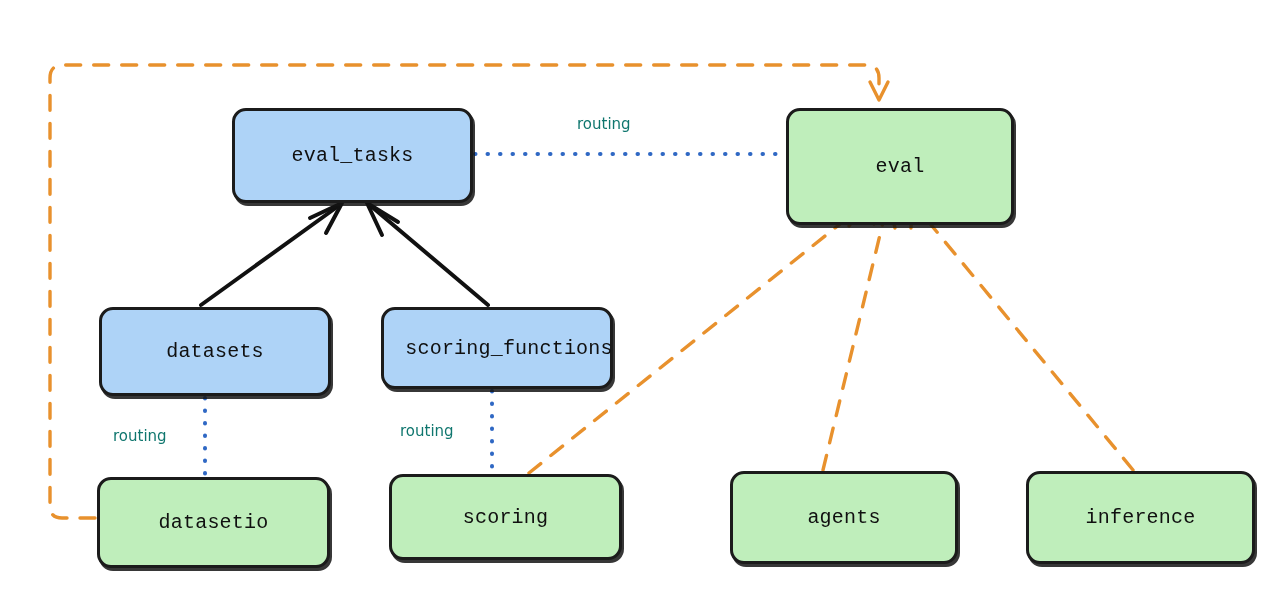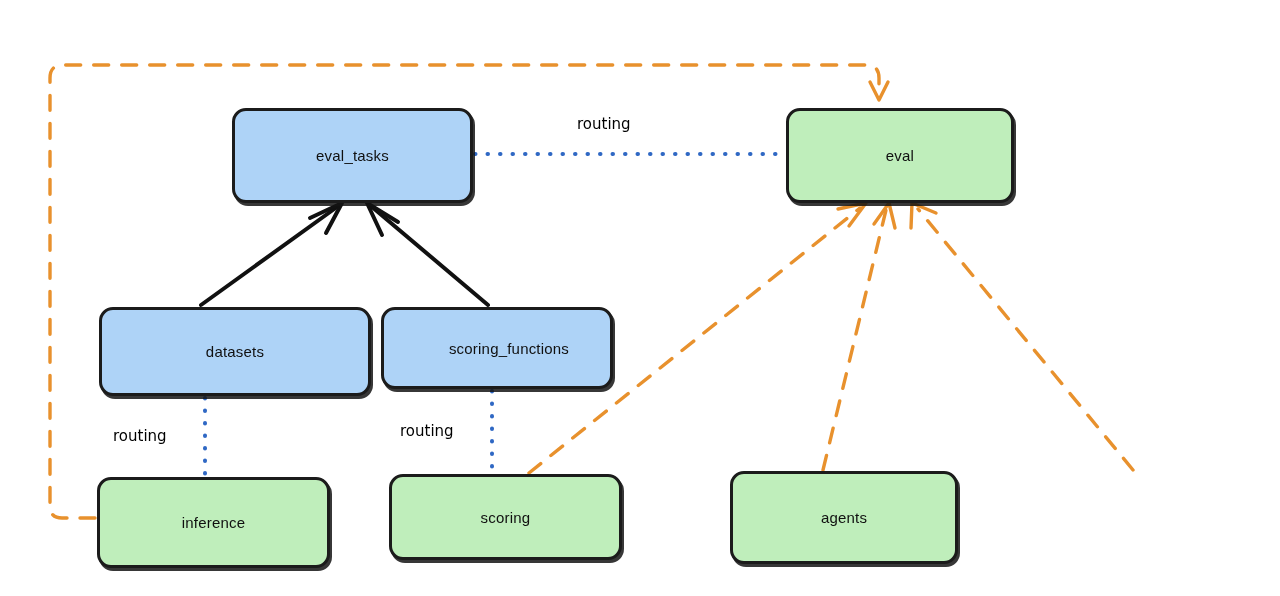--- a/index.html
+++ b/index.html
@@ -26,41 +26,41 @@
     height: 596px;
   }
   .node {
     position: absolute;
     box-sizing: border-box;
     border: 3px solid #1b1b1b;
     border-radius: 14px;
     display: flex;
     align-items: center;
     justify-content: center;
-    font-family: Liberation Sans, sans-serif;
-    font-size: 15px;
+    font-family: Liberation Mono, monospace;
+    font-size: 20px;
     color: #101010;
     letter-spacing: 0.2px;
     box-shadow: 2px 3px 0 rgba(20,20,20,0.85);
   }
   .node.api {
     background: #aed3f7;
   }
   .node.provider {
     background: #bfeebb;
   }
   .node-label {
     pointer-events: none;
     white-space: nowrap;
   }
   .edge-label {
     position: absolute;
     font-family: "DejaVu Sans", sans-serif;
     font-size: 15px;
-    color: #000000;
+    color: #0f766e;
     white-space: nowrap;
   }
 </style>
 </head>
 <body>
 
 <div id="canvas">
 
   <svg id="edges" viewBox="0 0 1280 596">
 
@@ -105,44 +105,47 @@
     <g>
       <path d="M 492 391 L 492 472" fill="none" stroke="#2f68c4" stroke-width="4" stroke-linecap="round" stroke-dasharray="0.5 12"></path>
     </g>
 
   </svg>
 
   <div class="node api" style="left:232px; top:108px; width:241px; height:95px;">
     <span class="node-label">eval_tasks</span>
   </div>
 
-  <div class="node provider" style="left:786px; top:108px; width:228px; height:95px;justify-content:center;">
+  <div class="node provider" style="left:786px; top:108px; width:228px; height:117px;justify-content:center;">
     <span class="node-label">eval</span>
   </div>
 
-  <div class="node api" style="left:99px; top:307px; width:272px; height:89px;">
+  <div class="node api" style="left:99px; top:307px; width:232px; height:89px;">
     <span class="node-label">datasets</span>
   </div>
 
   <div class="node api" style="left:381px; top:307px; width:232px; height:82px;padding-left:24px;">
     <span class="node-label">scoring_functions</span>
   </div>
 
   <div class="node provider" style="left:97px; top:477px; width:233px; height:91px;">
-    <span class="node-label">inference</span>
+    <span class="node-label">datasetio</span>
   </div>
 
   <div class="node provider" style="left:389px; top:474px; width:233px; height:86px;">
     <span class="node-label">scoring</span>
   </div>
 
   <div class="node provider" style="left:710px; top:471px; width:228px; height:93px;margin-left:20px;">
     <span class="node-label">agents</span>
   </div>
 
+  <div class="node provider" style="left:1026px; top:471px; width:229px; height:93px;">
+    <span class="node-label">inference</span>
+  </div>
 
   <div class="edge-label" style="left:577px; top:115px;">routing</div>
 
   <div class="edge-label" style="left:113px; top:427px;">routing</div>
 
   <div class="edge-label" style="left:400px; top:422px;">routing</div>
 
 </div>
 
 </body></html>

